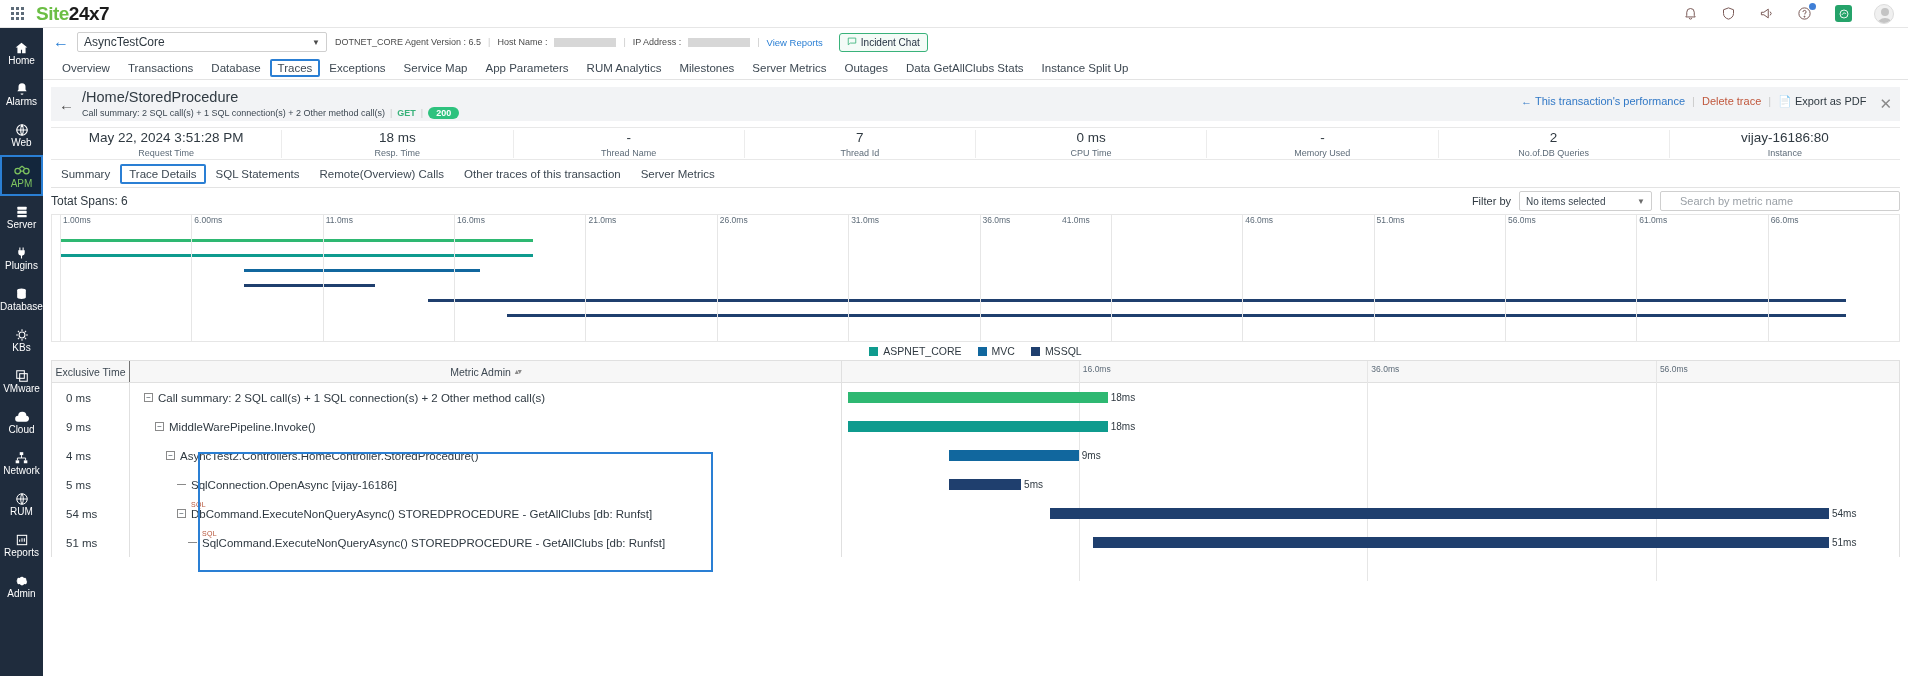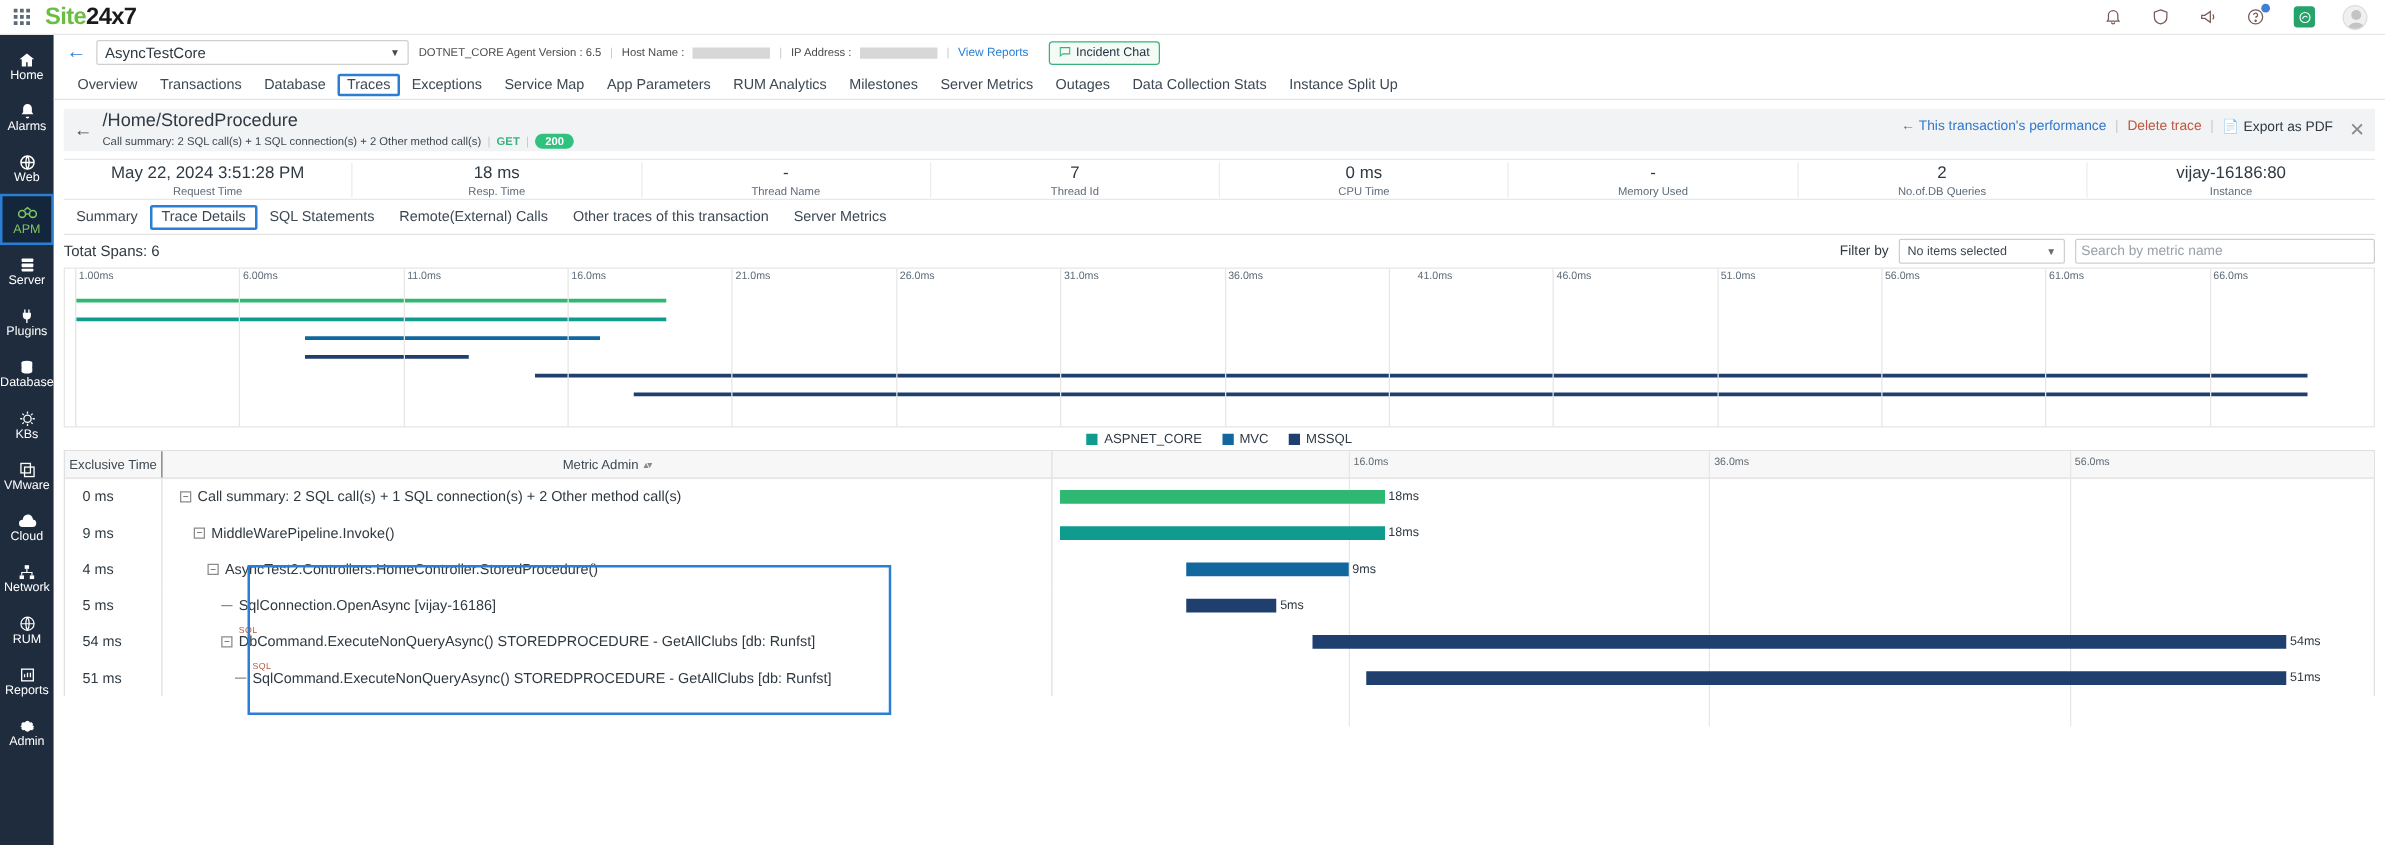--- a/index.html
+++ b/index.html
@@ -157,21 +157,21 @@
   .spanrow .title { font-size: 12px; color: #2f3941; }
   .filterwrap { margin-left: auto; display: flex; align-items: center; gap: 8px; }
   .filterwrap .flabel { font-size: 11px; color: #2f3941; }
   .fselect {
     width: 133px; height: 20px; border: 1px solid #cfcfcf; border-radius: 2px;
     font-size: 10px; color: #3d4852; display: flex; align-items: center; padding: 0 6px;
   }
   .fselect .caret { margin-left: auto; font-size: 8px; color: #6a6a6a; }
   .fsearch {
     width: 240px; height: 20px; border: 1px solid #cfcfcf; border-radius: 2px;
-    font-size: 11px; color: #9aa0a6; display: flex; align-items: center; padding: 0 4px;
+    font-size: 11px; color: #9aa0a6; display: flex; align-items: center; padding: 0 19px;
   }
 
   
   .gantt {
     margin: 0 8px; height: 128px; border: 1px solid #e6e6e6; border-top: 1px solid #e6e6e6;
     position: relative; background: #fff;
   }
   .gaxis { position: absolute; left: 0; top: 0; width: 100%; height: 16px; }
   .gtick { position: absolute; top: 0; font-size: 8.5px; color: #5d6b78; padding-left: 3px; }
   .gline { position: absolute; top: 0; bottom: 0; width: 1px; background: #e6e6e6; }
@@ -432,21 +432,21 @@
     <div class="navtab">Transactions</div>
     <div class="navtab">Database</div>
     <div class="navtab sel">Traces</div>
     <div class="navtab">Exceptions</div>
     <div class="navtab">Service Map</div>
     <div class="navtab">App Parameters</div>
     <div class="navtab">RUM Analytics</div>
     <div class="navtab">Milestones</div>
     <div class="navtab">Server Metrics</div>
     <div class="navtab">Outages</div>
-    <div class="navtab">Data Collection Stats</div>
+    <div class="navtab">Data GetAllClubs Stats</div>
     <div class="navtab">Instance Split Up</div>
   </div>
 
   <div class="txcard">
     <span class="tback">←</span>
     <div>
       <div class="txtitle">/Home/StoredProcedure</div>
       <div class="txsub">
         <span>Call summary: 2 SQL call(s) + 1 SQL connection(s) + 2 Other method call(s)</span>
         <span class="bar">|</span>
@@ -500,21 +500,21 @@
     <div class="stat">
       <div class="v">vijay-16186:80</div>
       <div class="l">Instance</div>
     </div>
   </div>
 
   <div class="subtabs">
     <div class="subtab">Summary</div>
     <div class="subtab sel">Trace Details</div>
     <div class="subtab">SQL Statements</div>
-    <div class="subtab">Remote(External) Calls</div>
+    <div class="subtab">Remote(Overview) Calls</div>
     <div class="subtab">Other traces of this transaction</div>
     <div class="subtab">Server Metrics</div>
   </div>
 
   <div class="spanrow">
     <div class="title">Totat Spans: 6</div>
     <div class="filterwrap">
       <span class="flabel">Filter by</span>
       <div class="fselect">
         <span>No items selected</span>
@@ -529,21 +529,21 @@
   <div class="gantt" id="gantt">
     <div class="gaxis" id="gaxis">
         <div class="gtick" style="left: 8px;">1.00ms</div>
         <div class="gtick" style="left: 139.357px;">6.00ms</div>
         <div class="gtick" style="left: 270.714px;">11.0ms</div>
         <div class="gtick" style="left: 402.071px;">16.0ms</div>
         <div class="gtick" style="left: 533.429px;">21.0ms</div>
         <div class="gtick" style="left: 664.786px;">26.0ms</div>
         <div class="gtick" style="left: 796.143px;">31.0ms</div>
         <div class="gtick" style="left: 927.5px;">36.0ms</div>
-        <div class="gtick" style="left: 1079px;">41.0ms</div>
+        <div class="gtick" style="left: 1007px;">41.0ms</div>
         <div class="gtick" style="left: 1190.21px;">46.0ms</div>
         <div class="gtick" style="left: 1321.57px;">51.0ms</div>
         <div class="gtick" style="left: 1452.93px;">56.0ms</div>
         <div class="gtick" style="left: 1584.29px;">61.0ms</div>
         <div class="gtick" style="left: 1715.64px;">66.0ms</div>
       </div>
     <div id="gbars">
         <div class="gbar" title="Call summary 18ms" style="left: 8px; width: 472.886px; top: 24px; background: rgb(46, 184, 114);"></div>
         <div class="gbar" title="MiddleWarePipeline.Invoke() 18ms" style="left: 8px; width: 472.886px; top: 39px; background: rgb(15, 155, 142);"></div>
         <div class="gbar" title="AsyncTest2.Controllers.HomeController.StoredProcedure() 9ms" style="left: 191.9px; width: 236.443px; top: 54px; background: rgb(17, 103, 158);"></div>

